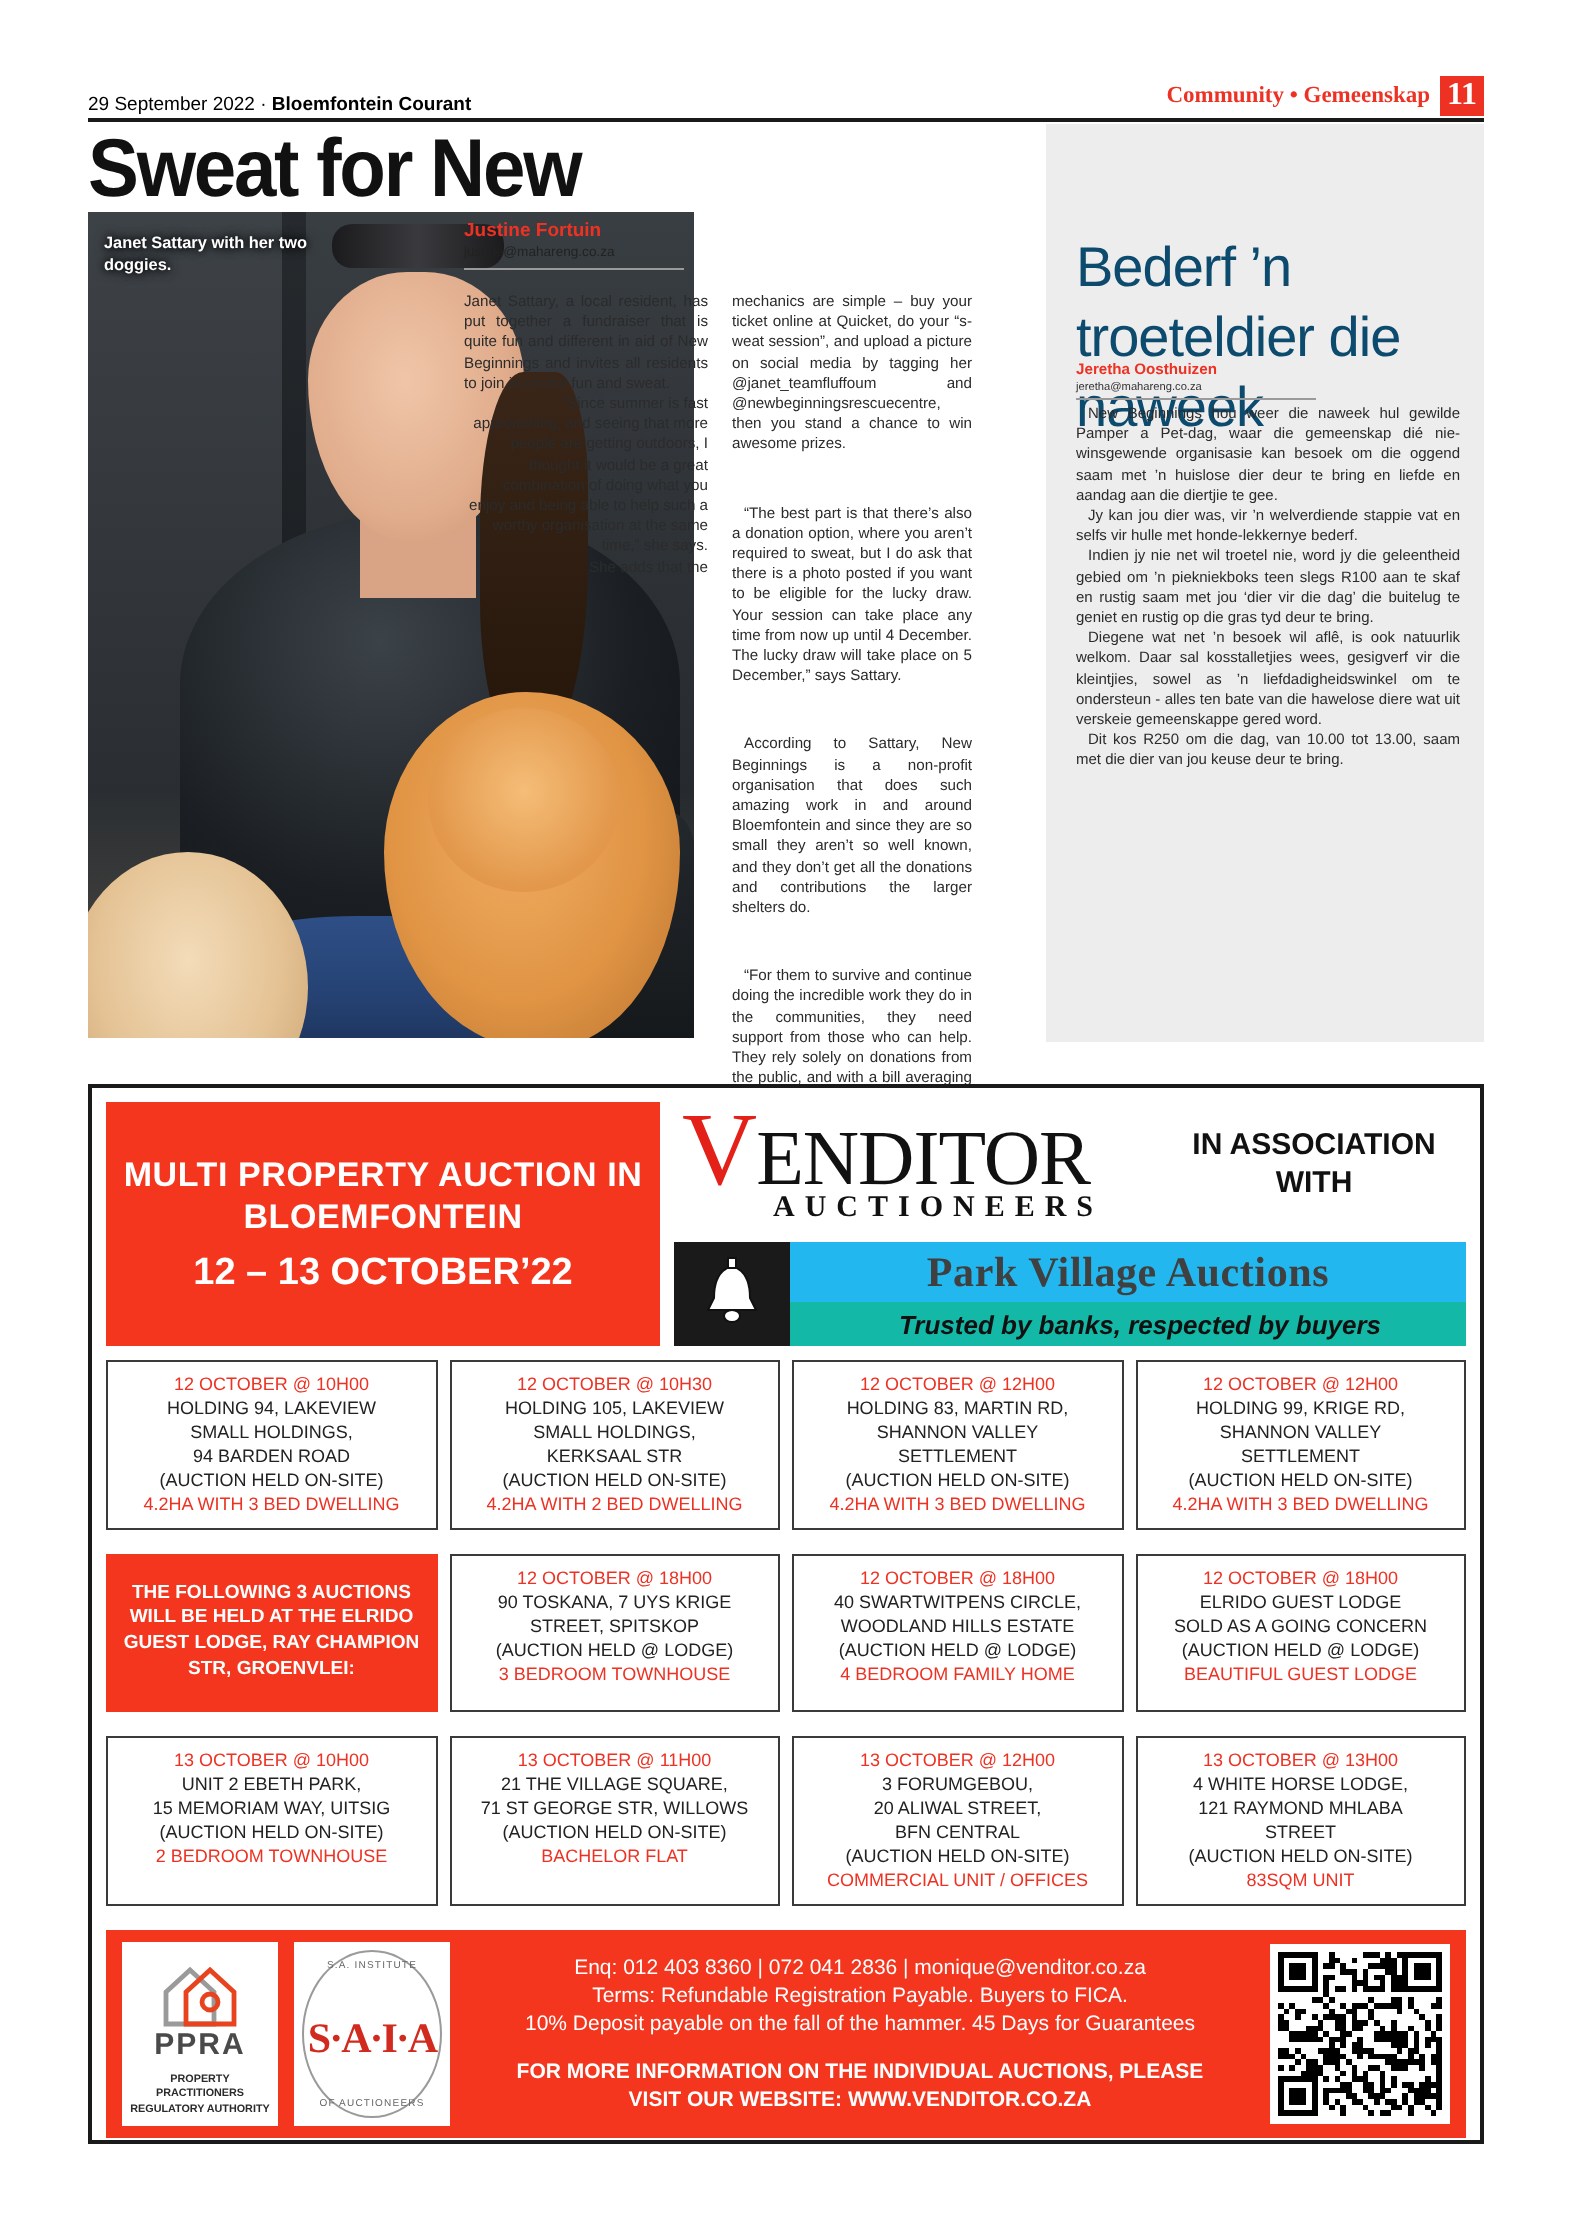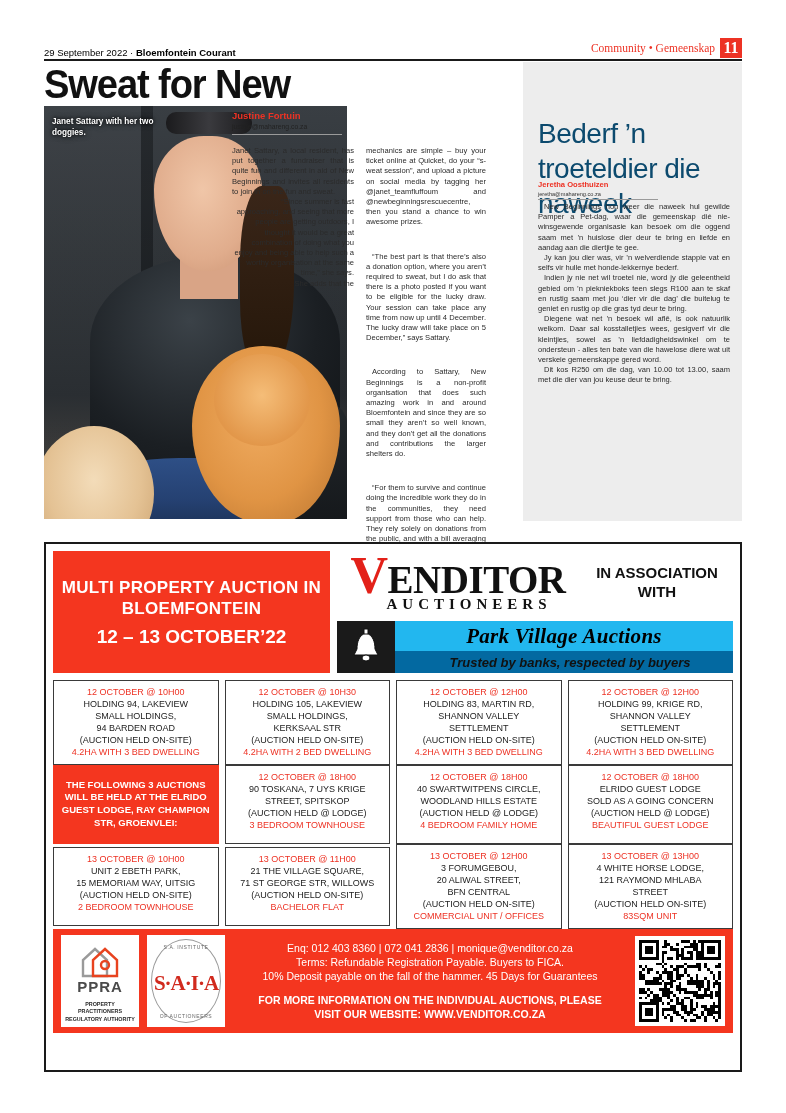--- a/index.html
+++ b/index.html
@@ -17,21 +17,21 @@
   .masthead {
     position:absolute; left:44px; top:40px; width:698px; height:18px;
     display:flex; align-items:flex-end; justify-content:space-between;
   }
   .mast-left { font-size:9.5px; letter-spacing:0px; white-space:nowrap; }
   .mast-left .date { font-weight:400; }
   .mast-left .pub { font-weight:700; }
   .mast-right { display:flex; align-items:center; gap:5px; }
   .mast-section {
     font-family:"Liberation Serif", serif;
-    font-weight:400; font-size:11.5px; color:#ED3224; white-space:nowrap;margin-left:42px;
+    font-weight:700; font-size:11.5px; color:#ED3224; white-space:nowrap;margin-left:42px;
   }
   .page-num {
     background:#ED3224; color:#fff; font-family:"Liberation Serif", serif;
     font-weight:700; font-size:16px; line-height:19px;
     width:22px; height:20px; text-align:center; display:block;
   }
   .mast-rule {
     position:absolute; left:44px; top:59px; width:698px; height:2px; background:#1a1a1a;
   }
 
@@ -146,46 +146,46 @@
   .ad-red {
     width:277px; background:#F4361F; color:#fff; display:flex; flex-direction:column;
     align-items:center; justify-content:center; gap:7px; padding:4px;
   }
   .ad-red .t1 { font-weight:700; font-size:17px; line-height:21px; text-align:center; letter-spacing:.3px; }
   .ad-red .t2 { font-weight:700; font-size:19px; line-height:22px; text-align:center; }
   .ad-rt { flex:1; display:flex; flex-direction:column; }
   .ad-rt-top { display:flex; align-items:center; height:66px; }
   .venditor { width:238px; position:relative; }
   .v-main {
-    font-family:"Liberation Serif", serif; font-weight:700; font-size:39px;
-    line-height:40px; letter-spacing:-0.5px; color:#111; padding-left:4px;text-align:center;
+    font-family:"Liberation Serif", serif; font-weight:400; font-size:39px;
+    line-height:40px; letter-spacing:-0.5px; color:#111; padding-left:4px;
   }
   .v-main .v-red { color:#E32119; font-size:52px; line-height:40px; }
   .v-sub {
     font-family:"Liberation Serif", serif; font-weight:700; font-size:15px;
     letter-spacing:5px; color:#111; text-align:center; margin-top:-4px; padding-left:26px;
   }
   .assoc {
     flex:1; font-weight:700; font-size:15px; line-height:19px; text-align:center; color:#111;
     padding-left:6px; padding-bottom:4px;
   }
   .ad-rt-bot { display:flex; height:52px; margin-top:4px; }
   .bell-box { width:58px; background:#1a1a1a; position:relative; }
   .bell { position:absolute; left:50%; top:50%; transform:translate(-50%,-50%); }
   .pv { flex:1; display:flex; flex-direction:column; }
   .pv-top { background:#22B7EF; height:30px; display:flex; align-items:center; justify-content:center; }
   .pv-top span {
     font-family:"Liberation Serif", serif; font-weight:700; font-size:21px;
-    color:#000000; letter-spacing:.3px;font-style:italic;
-  }
-  .pv-bot { background:#0369a1; height:22px; display:flex; align-items:center; justify-content:center;padding-left:12px; }
+    color:#404040; letter-spacing:.3px;
+  }
+  .pv-bot { background:#14b8a6; height:22px; display:flex; align-items:center; justify-content:center;padding-left:12px; }
   .pv-bot span { font-style:italic; font-weight:700; font-size:13px; color:#111; }
 
   .grid { margin-top:7px; }
-  .grid-row { display:flex; gap:6px; margin-bottom:0;align-items:center; }
+  .grid-row { display:flex; gap:6px; margin-bottom:12px; }
   .cell {
     flex:1; border:1.5px solid #3a3a3a; padding:5px 3px 6px;
     text-align:center; min-height:79px;
   }
   .cell .date { color:#ED3224; font-size:9px; line-height:12px; }
   .cell .ln { color:#222; font-size:9px; line-height:12px; }
   .cell .tag { color:#ED3224; font-size:9px; line-height:12px; }
   .cell.redbox {
     background:#F4361F; border-color:#F4361F; color:#fff;
     display:flex; flex-direction:column; align-items:center; justify-content:center;

